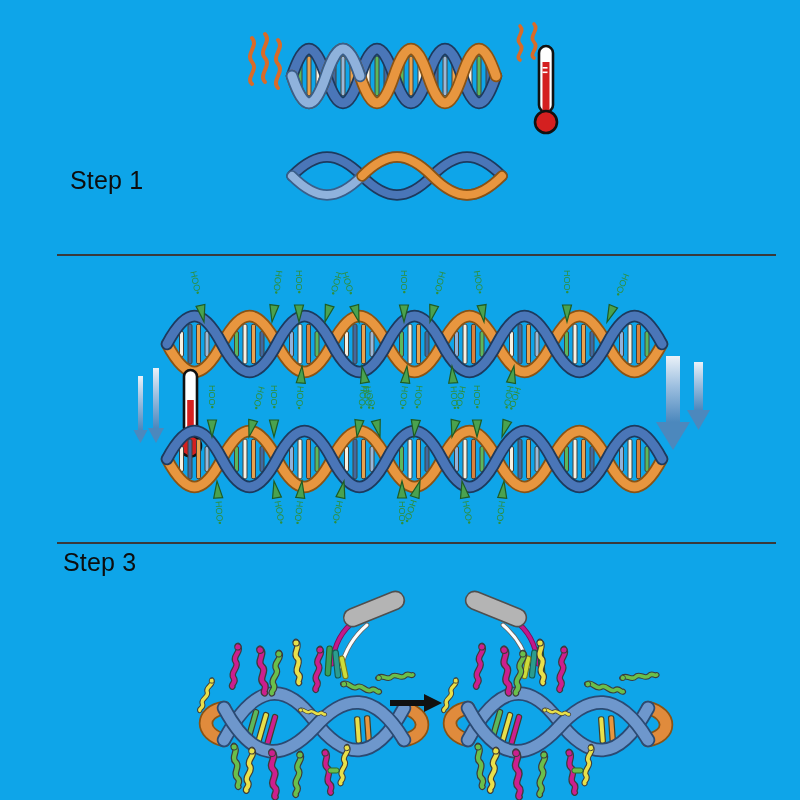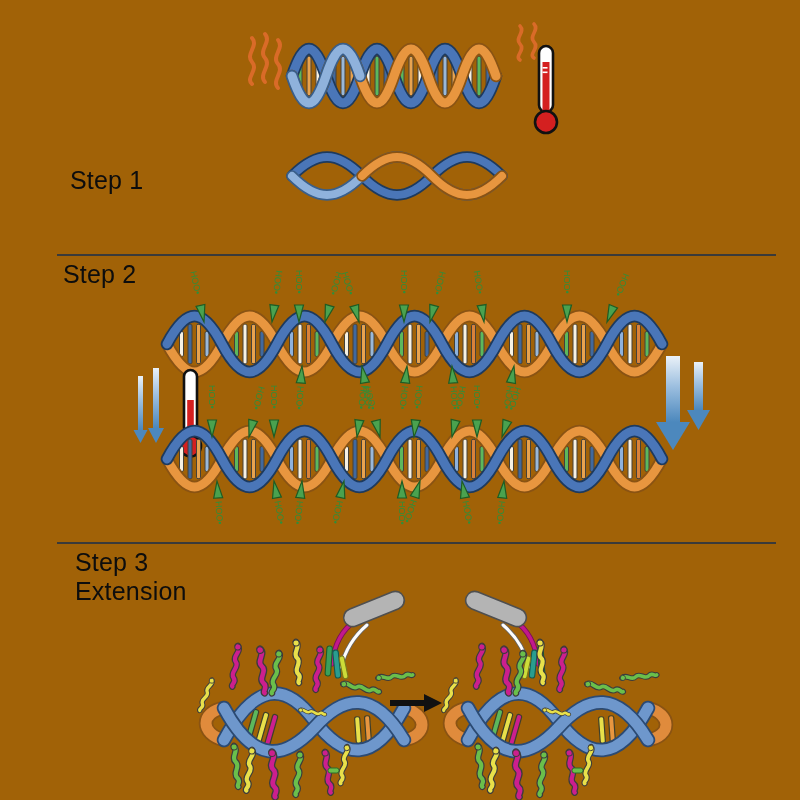--- a/index.html
+++ b/index.html
@@ -1,16 +1,16 @@
 <!DOCTYPE html>
 <html><head>
 <meta charset="utf-8">
 <style>
   html,body{margin:0;padding:0;background:#fff;}
-  .canvas{position:relative;width:800px;height:800px;background:#a16207;overflow:hidden;
+  .canvas{position:relative;width:800px;height:800px;background:#0ea5e9;overflow:hidden;
           font-family:"Liberation Sans", sans-serif;}
   .abs{position:absolute;}
   svg{overflow:visible;display:block;}
   .step-label{position:absolute;font-size:25px;color:#0d0d0d;line-height:1.14;letter-spacing:0.2px;}
   .rule{position:absolute;left:57px;width:719px;height:2px;background:#3a3a3a;}
   .flag-text{font-family:"Liberation Sans",sans-serif;}
 </style>
 </head>
 <body>
 
@@ -160,21 +160,20 @@
         <path d="M4 30 C29.2 55.3 48.8 55.3 74 30 C99.2 4.7 118.8 4.7 144 30 C169.2 55.3 188.8 55.3 214 30" fill="none" stroke="#3a5f8a" stroke-width="11.5" stroke-linecap="round"></path>
         <path d="M4 30 C29.2 55.3 48.8 55.3 74 30 C99.2 4.7 118.8 4.7 144 30 C169.2 55.3 188.8 55.3 214 30" fill="none" stroke="#8fb2dc" stroke-width="8" stroke-linecap="round"></path>
         <path d="M74 30 C99.2 4.7 118.8 4.7 144 30 C169.2 55.3 188.8 55.3 214 30" fill="none" stroke="#8a5313" stroke-width="11.5" stroke-linecap="round"></path>
         <path d="M74 30 C99.2 4.7 118.8 4.7 144 30 C169.2 55.3 188.8 55.3 214 30" fill="none" stroke="#e8963f" stroke-width="8" stroke-linecap="round"></path>
       </g>
     </svg>
 
   <div class="rule" style="top:254px"></div>
 
   <div class="step-label" style="left:63px;top:260px">
-    <div>Step 2</div>
   </div>
 
   <svg class="abs" style="left:152px;top:256px" width="530" height="170" id="helix-a1">
       <g>
         <rect x="27.5" y="75.5" width="4" height="25.0" rx="1.5" fill="#f7f1e3" stroke="#44413a" stroke-width="1"></rect>
         <rect x="36.0" y="68.3" width="4" height="39.4" rx="1.5" fill="#41699e" stroke="#44413a" stroke-width="1"></rect>
         <rect x="44.5" y="68.3" width="4" height="39.4" rx="1.5" fill="#e8a34f" stroke="#44413a" stroke-width="1"></rect>
         <rect x="53.0" y="75.5" width="4" height="25.0" rx="1.5" fill="#9ab8d8" stroke="#44413a" stroke-width="1"></rect>
         <rect x="82.5" y="75.5" width="4" height="25.0" rx="1.5" fill="#5cb85c" stroke="#44413a" stroke-width="1"></rect>
         <rect x="91.0" y="68.3" width="4" height="39.4" rx="1.5" fill="#f7f1e3" stroke="#44413a" stroke-width="1"></rect>
@@ -308,23 +307,22 @@
 
   <svg class="abs" style="left:650px;top:356px" width="80" height="104">
     <rect x="16" y="0" width="14" height="66" fill="url(#coolgrad)"></rect>
     <polygon points="6,66 40,66 23,94" fill="#4c88bd"></polygon>
     <rect x="44" y="6" width="9" height="48" fill="url(#coolgrad)"></rect>
     <polygon points="37,54 60,54 48.5,74" fill="#4c88bd"></polygon>
   </svg>
 
   <div class="rule" style="top:542px"></div>
 
-  <div class="step-label" style="left:75px;top:548px">
+  <div class="step-label" style="left:63px;top:548px">
     <div>Step 3</div>
-    <div>Extension</div>
   </div>
 
   <svg class="abs" style="left:200px;top:592px" width="235" height="210">
     <use href="#polymerase" transform="translate(122,8)"></use>
     <use href="#amp-body" transform="translate(8,58)"></use>
   </svg>
 
   <svg class="abs" style="left:390px;top:692px" width="54" height="22">
     <path d="M0,8 H34 V2 L52,11 L34,20 V14 H0 Z" fill="#111111"></path>
   </svg>

